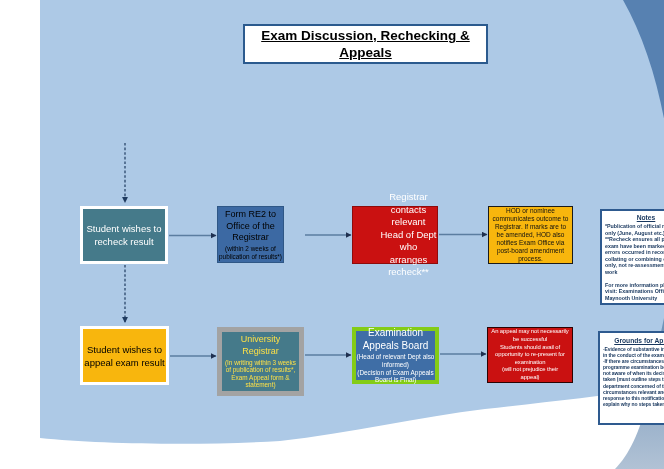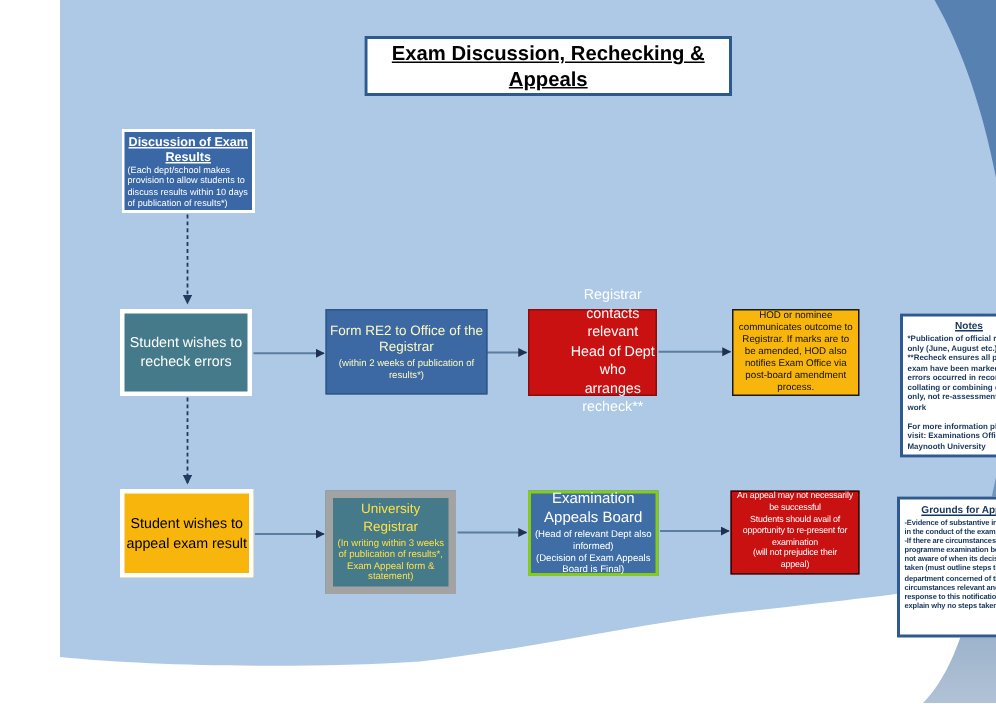--- a/index.html
+++ b/index.html
@@ -51,23 +51,23 @@
   }
   .recheck-box .t,.appeal-box .t{font-size:9.5px;line-height:13px;}
   .appeal-box{
     left:40px;top:326px;width:89px;height:59px;
     background:#f8b60d;border:3px solid #ffffff;
     color:#000000;
   }
   .u{}
   
   .formre2-box{
-    left:177px;top:206px;width:108px;height:57px;
+    left:177px;top:206px;width:67px;height:57px;
     background:#3c69a3;border:1px solid #2f5786;
-    color:#fef9c3;
+    color:#000000;
   }
   .formre2-box .h,.uniregistrar-box .h{font-size:9px;line-height:11.5px;}
   .formre2-box .b,.uniregistrar-box .b{font-size:6.4px;line-height:7.4px;margin-top:1.5px;}
   .regcontact-box{
     left:312px;top:206px;width:86px;height:58px;
     background:#ca1111;border:1px solid #8e0b0b;
     color:#ffffff;
     padding-left:27px;
   }
   .regcontact-box .t{font-size:9.5px;line-height:12.5px;}
@@ -78,21 +78,21 @@
   }
   .hod-box .t{font-size:6.5px;line-height:7.9px;}
   
   .uniregistrar-box{
     left:177px;top:327px;width:87px;height:69px;
     background:#457a8a;border:5px solid #a3a3a3;
     color:#fde047;
   }
   .appealsboard-box{
     left:312px;top:327px;width:87px;height:57px;
-    background:#3f6ea6;border:2px solid #84cc16;
+    background:#3f6ea6;border:4px solid #84cc16;
     color:#ffffff;
   }
   .appealsboard-box .h{font-size:10px;line-height:12.5px;}
   .appealsboard-box .b{font-size:6.4px;line-height:7.4px;margin-top:1px;}
   .appealoutcome-box{
     left:447px;top:327px;width:86px;height:56px;
     background:#ca1111;border:1px solid #2b0303;
     color:#ffffff;padding:1px 2px;
   }
   .appealoutcome-box .t{font-size:5.9px;line-height:7.6px;letter-spacing:-0.1px;}
@@ -157,28 +157,23 @@
     <line x1="130" y1="356" x2="176" y2="356" stroke="#5b7da0" stroke-width="1.4" marker-end="url(#ah)"></line>
     <line x1="265" y1="355" x2="311" y2="355" stroke="#5b7da0" stroke-width="1.4" marker-end="url(#ah)"></line>
     <line x1="400" y1="354" x2="446" y2="354" stroke="#5b7da0" stroke-width="1.4" marker-end="url(#ah)"></line>
   </svg>
 
   <div class="box title-box">
     <div class="t pre-line">Exam Discussion, Rechecking &amp;
 Appeals</div>
   </div>
 
-  <div class="box discussion-box">
-    <div class="h">Discussion of Exam
-Results</div>
-    <div class="b">(Each dept/school makes provision to allow students to discuss results within 10 days of publication of results*)</div>
-  </div>
 
   <div class="box recheck-box">
-    <div class="t"><span>Student wishes to </span><span class="u">recheck</span><span> errors</span></div>
+    <div class="t"><span>Student wishes to </span><span class="u">recheck</span><span> result</span></div>
   </div>
 
   <div class="box formre2-box">
     <div class="h">Form RE2 to Office of the Registrar</div>
     <div class="b">(within 2 weeks of publication of results*)</div>
   </div>
 
   <div class="box regcontact-box">
     <div class="t">Registrar contacts relevant Head of Dept who arranges recheck**</div>
   </div>

